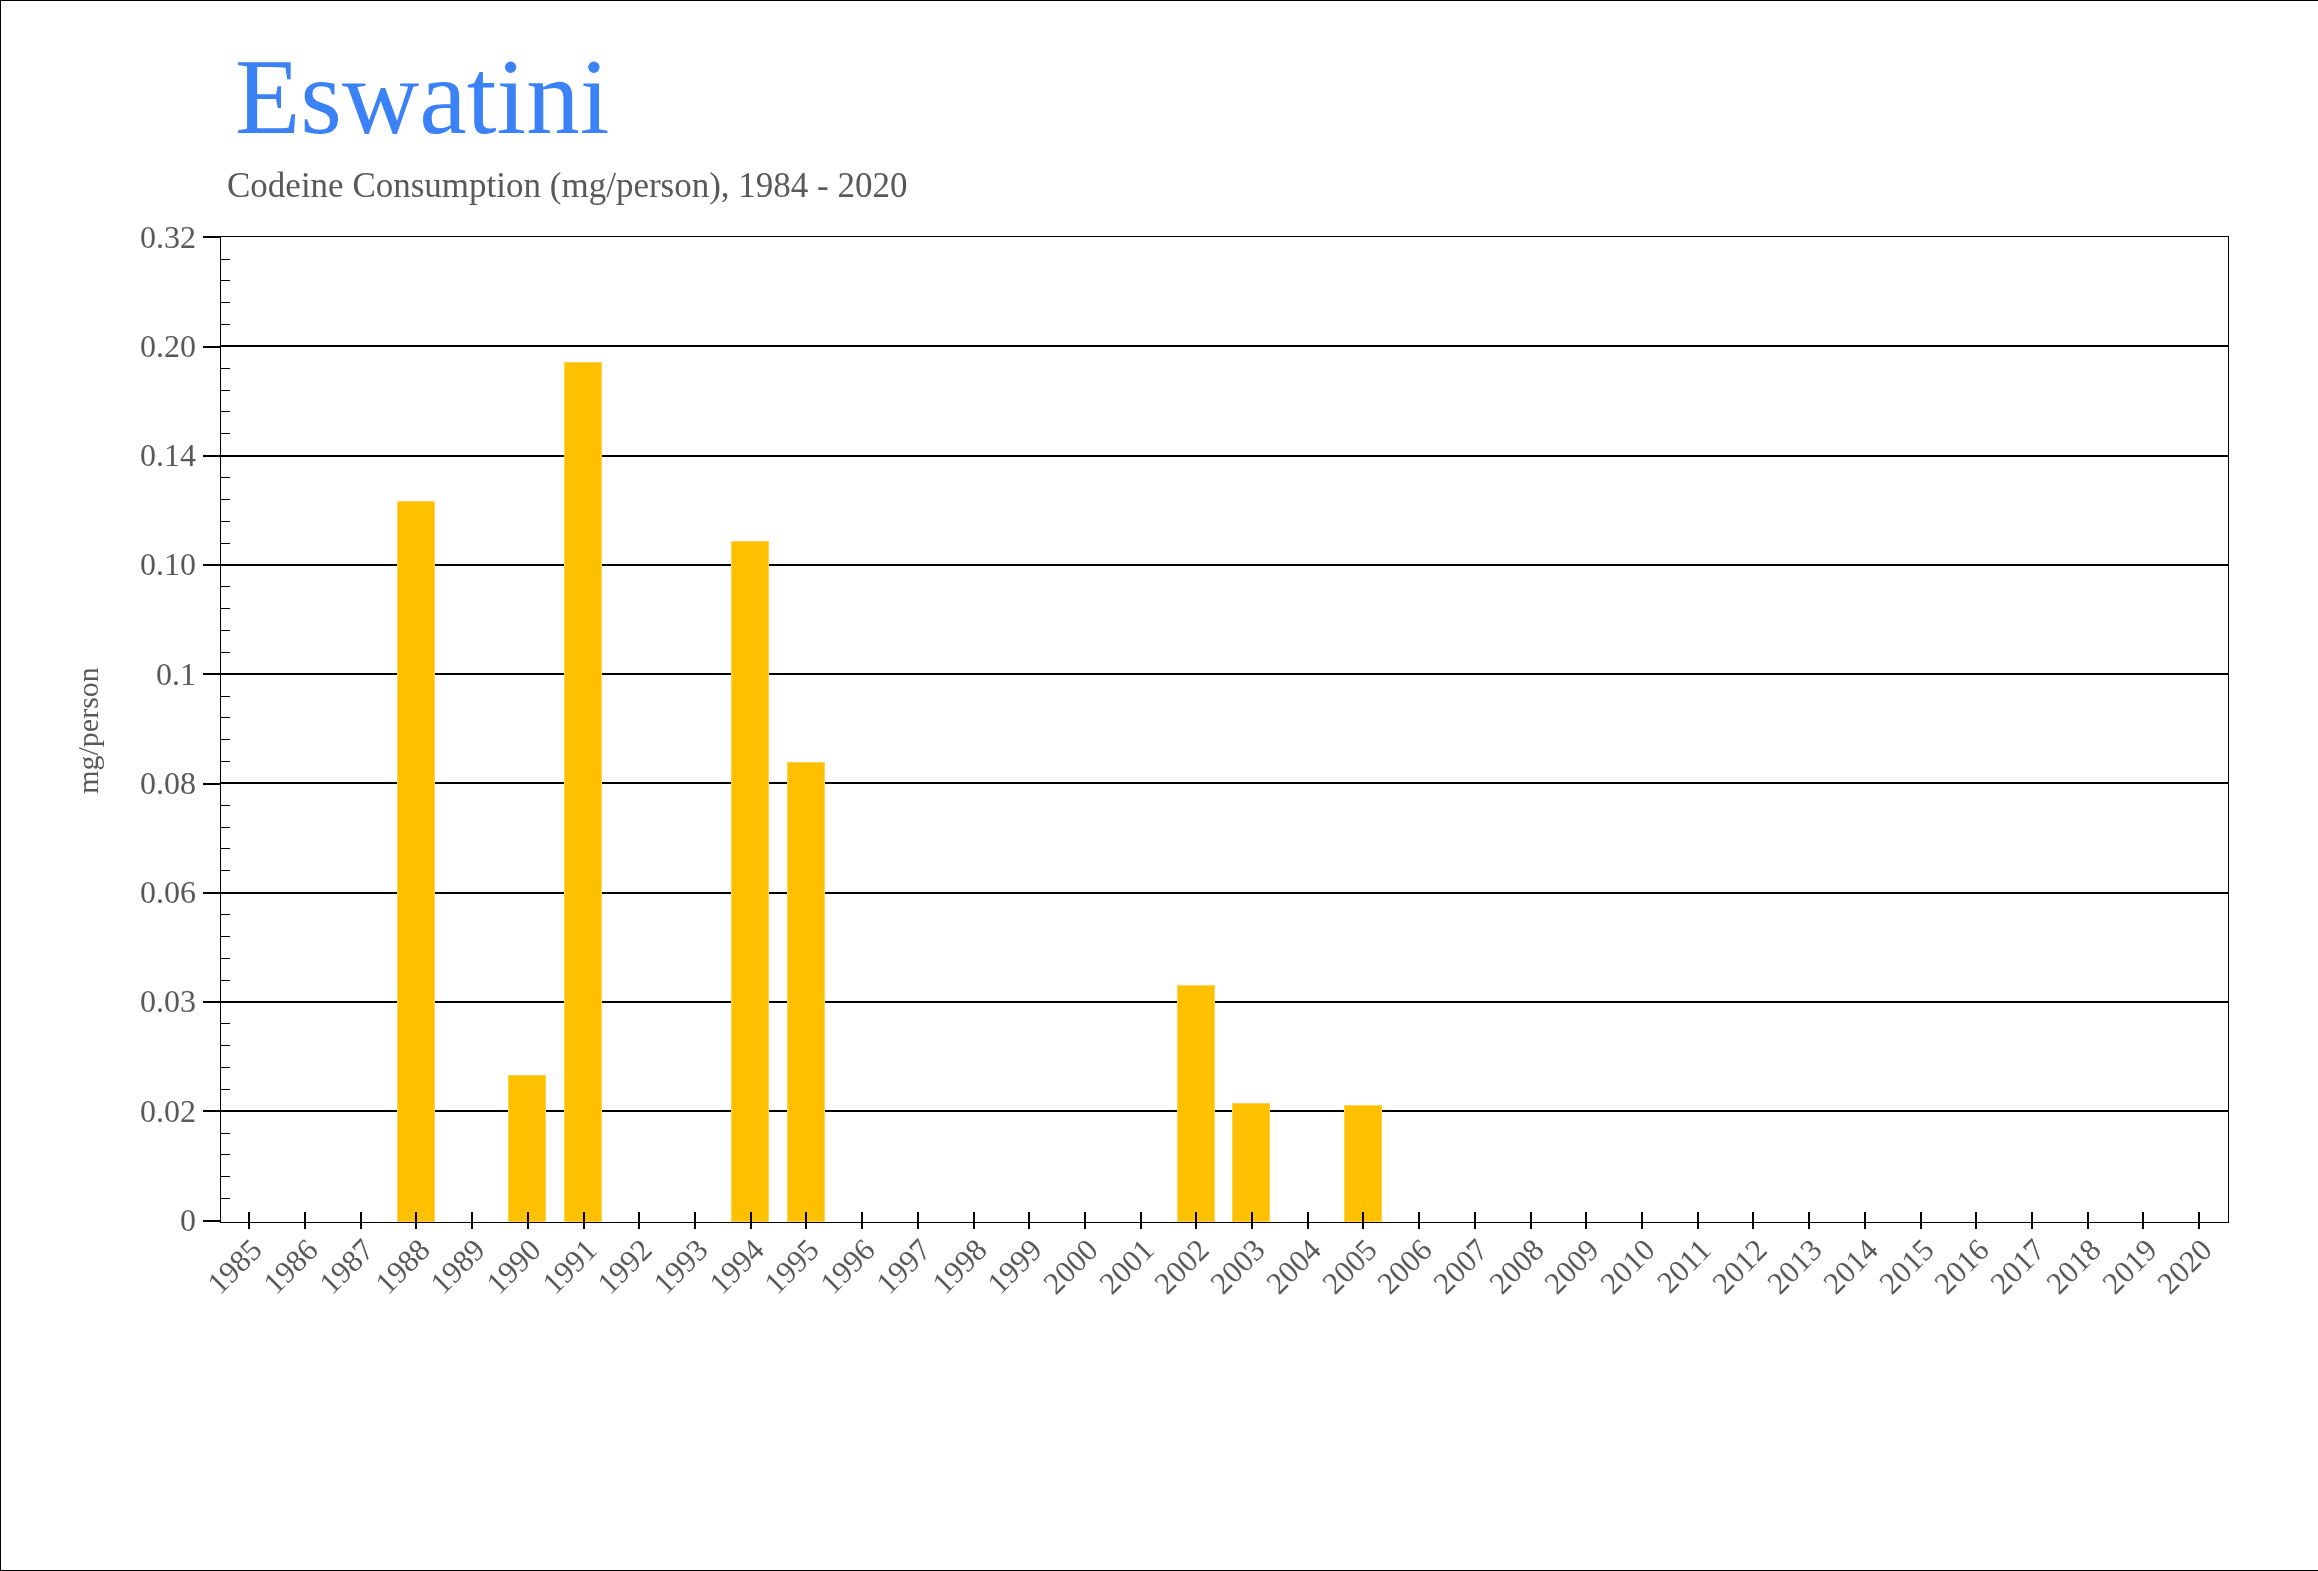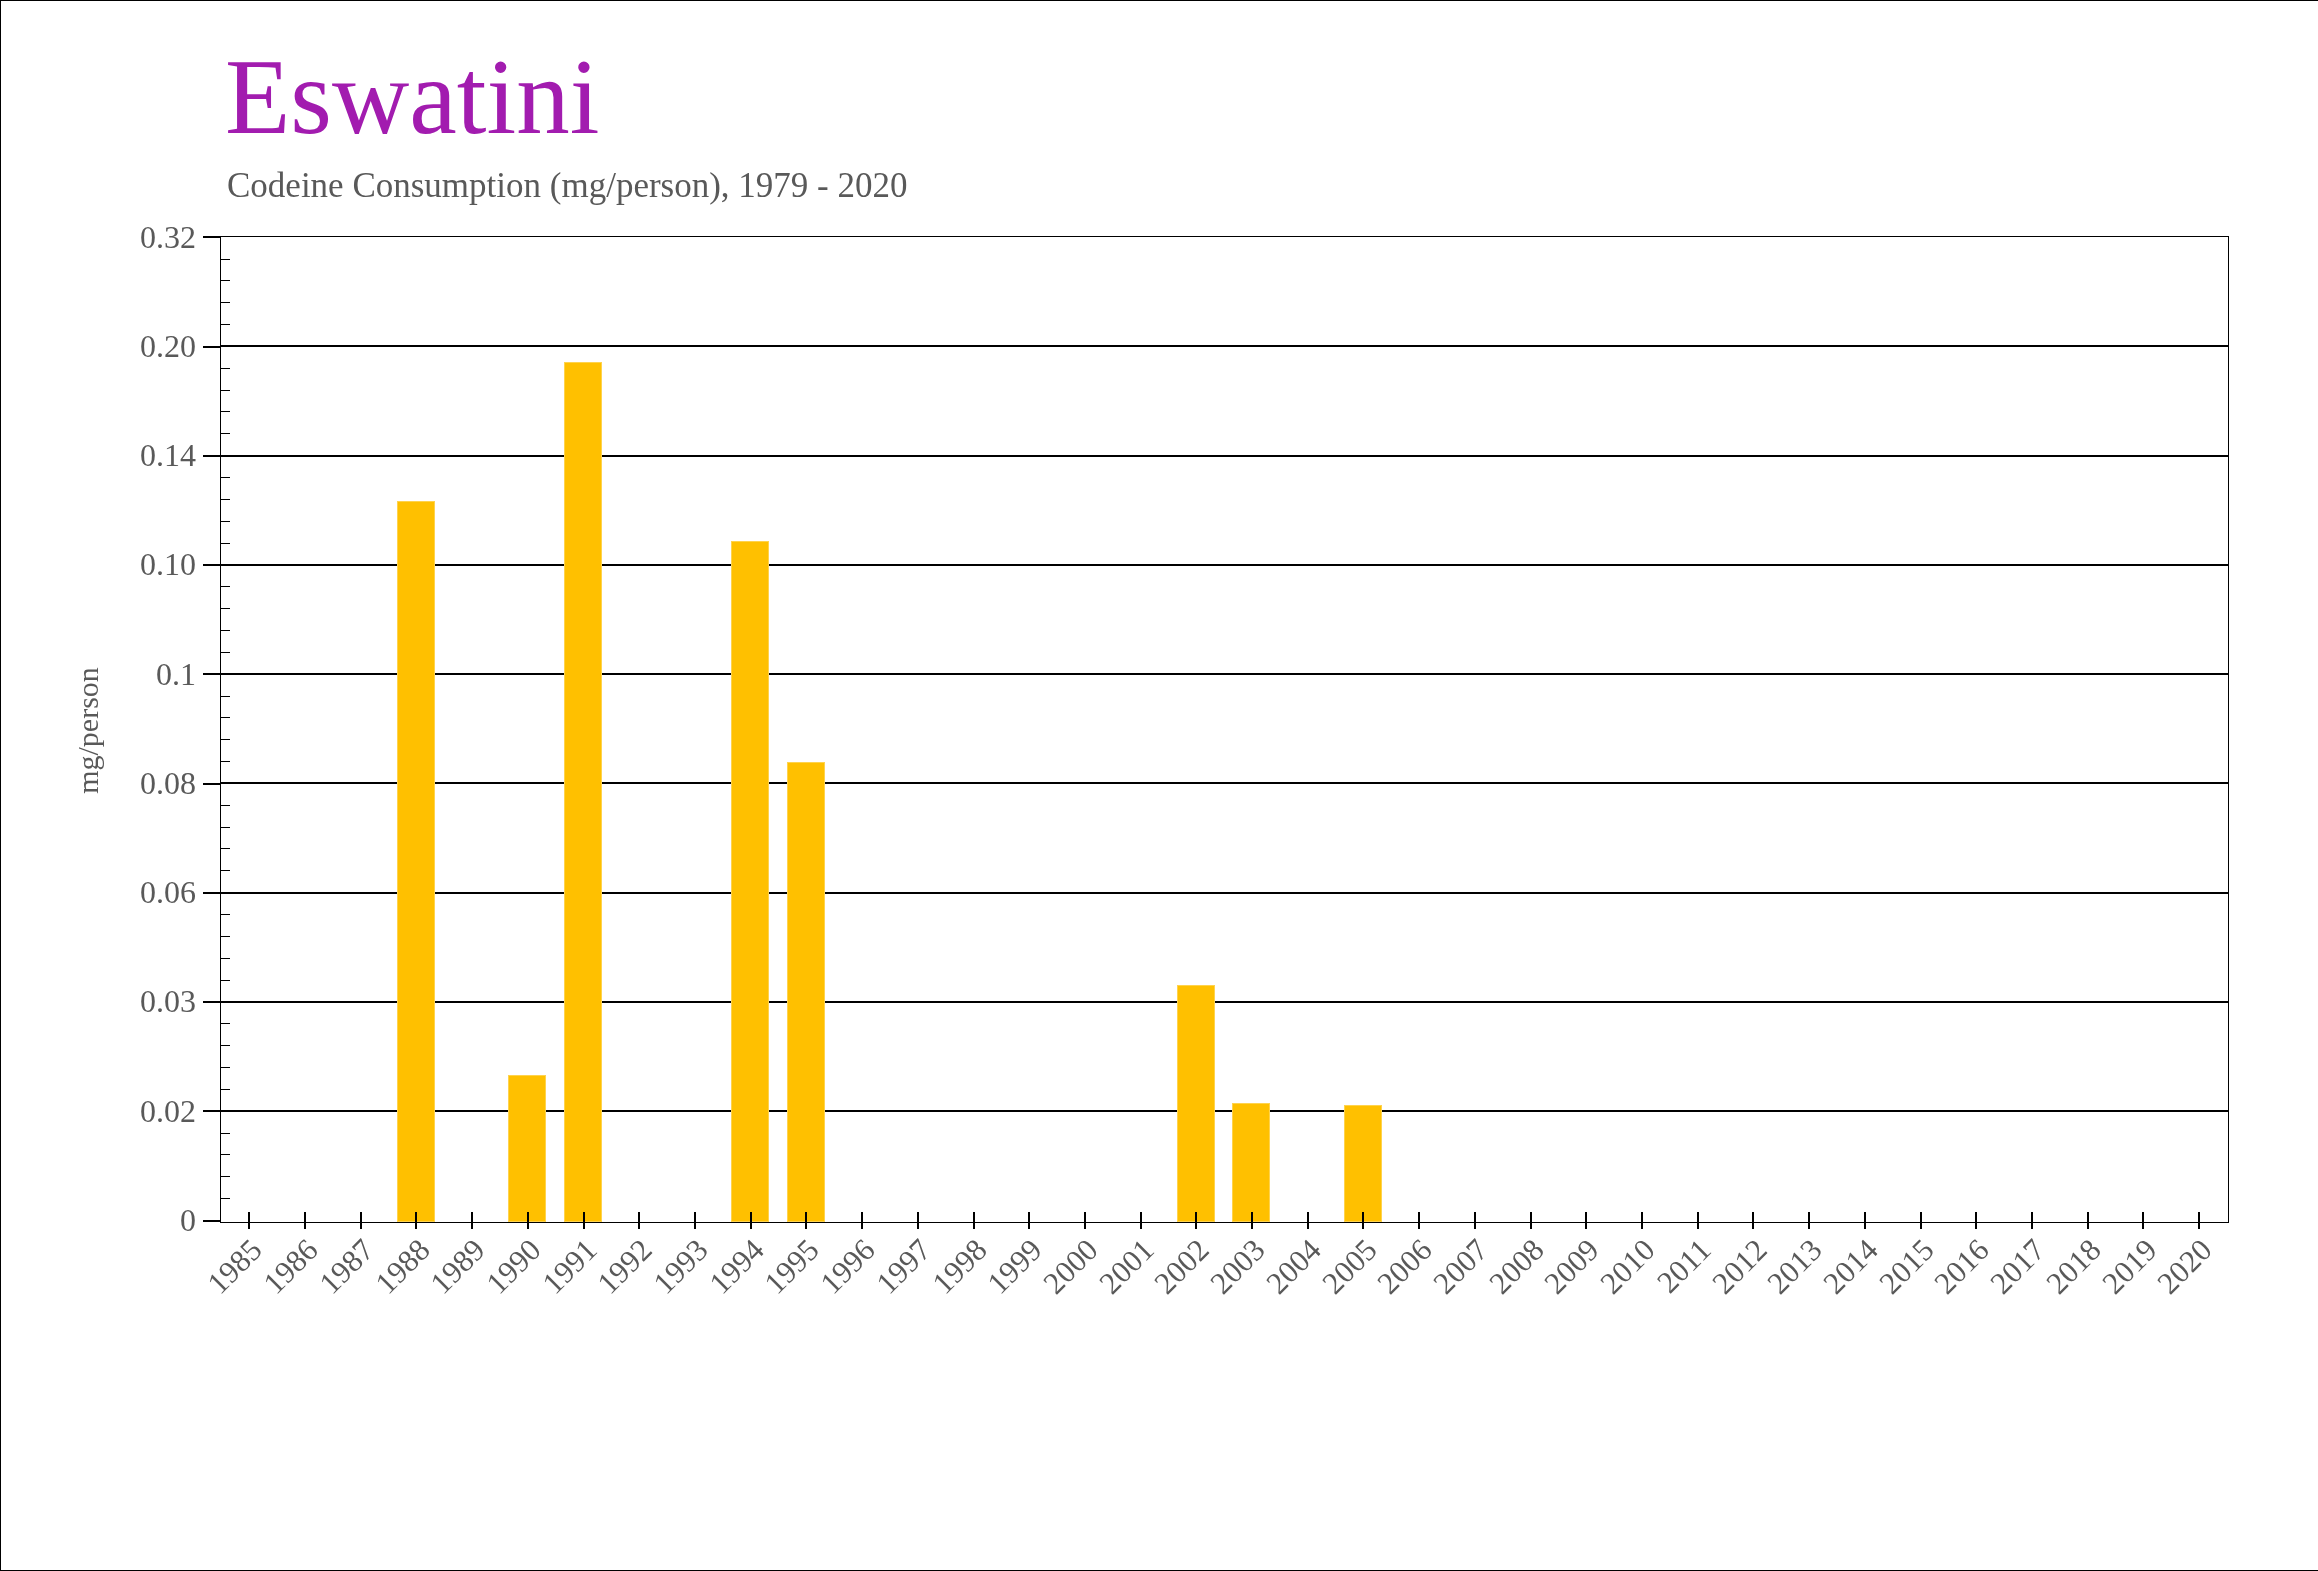--- a/index.html
+++ b/index.html
@@ -6,22 +6,22 @@
   .frame{
     position:relative;
     width:2319px;height:1571px;
     box-sizing:border-box;
     border:1.6px solid #000;
     background:#fff;
     font-family:"Liberation Serif","DejaVu Serif",serif;
     overflow:hidden;
   }
   .chart-title{
-    position:absolute;left:224px;top:38px;
-    font-size:107px;line-height:1.1;color:#a21caf;
+    position:absolute;left:234px;top:38px;
+    font-size:107px;line-height:1.1;color:#3b82f6;
   }
   .chart-subtitle{
     position:absolute;left:226px;top:165px;
     font-size:35px;color:#595959;
   }
   .plot{
     position:absolute;left:219px;top:235px;
     width:2009px;height:987px;
     box-sizing:border-box;border:1.6px solid #000;background:#fff;
   }
@@ -46,21 +46,21 @@
   }
   .src{position:absolute;left:96px;font-size:26px;color:#000;}
   .src1{top:1411px;}
   .src2{top:1445px;}
 </style>
 </head>
 <body>
 
 <div class="frame">
   <div class="chart-title">Eswatini</div>
-  <div class="chart-subtitle">Codeine Consumption (mg/person), 1979 - 2020</div>
+  <div class="chart-subtitle">Codeine Consumption (mg/person), 1984 - 2020</div>
   <div class="y-axis-title">mg/person</div>
   <div class="plot" id="plot">
       <div class="gridline" style="top: 873px;"></div>
       <div class="gridline" style="top: 764px;"></div>
       <div class="gridline" style="top: 655px;"></div>
       <div class="gridline" style="top: 545px;"></div>
       <div class="gridline" style="top: 436px;"></div>
       <div class="gridline" style="top: 327px;"></div>
       <div class="gridline" style="top: 218px;"></div>
       <div class="gridline" style="top: 108px;"></div>

